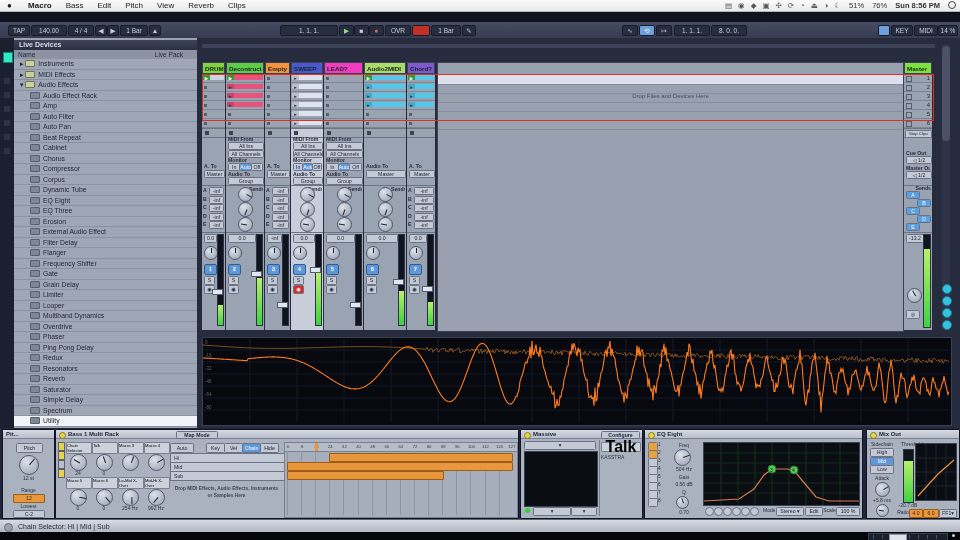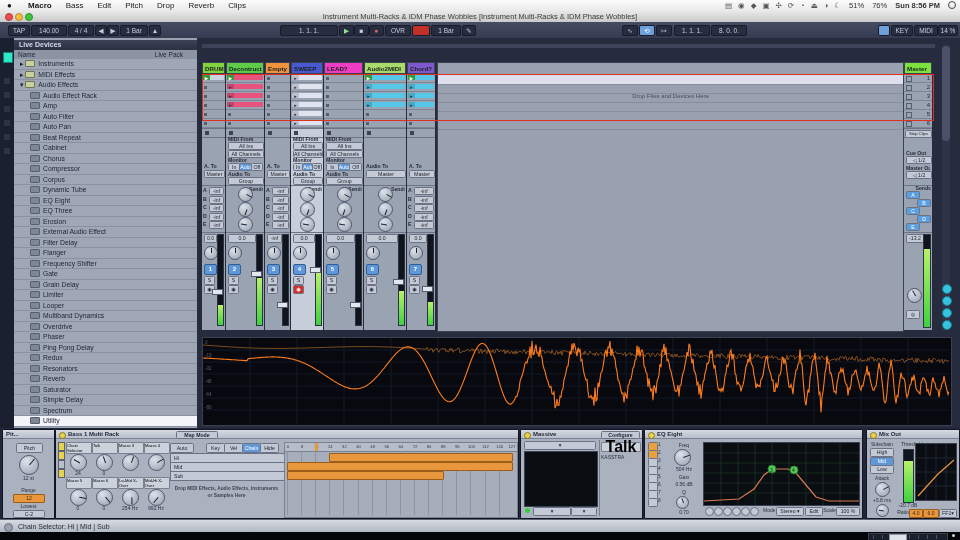--- a/index.html
+++ b/index.html
@@ -54,36 +54,30 @@
   #bottomstrip{left:0;top:532px;width:960px;height:8px;background:#05060a;}
   .cyan{background:#35c2dc;border:1px solid #1a7c90;border-radius:50%;}
 </style>
 </head>
 <body>
 
 <div id="app">
 
   <div id="menubar" class="ab">
     <span class="mitem" style="font-size:8px;">●</span>
-    <span id="menu-items"><span class="mitem" style="font-weight: bold;">Macro</span><span class="mitem">Bass</span><span class="mitem">Edit</span><span class="mitem">Pitch</span><span class="mitem">Drop</span><span class="mitem">Reverb</span><span class="mitem">Clips</span></span>
+    <span id="menu-items"><span class="mitem" style="font-weight: bold;">Macro</span><span class="mitem">Bass</span><span class="mitem">Edit</span><span class="mitem">Pitch</span><span class="mitem">View</span><span class="mitem">Reverb</span><span class="mitem">Clips</span></span>
     <span id="mb-right" class="ab">
       <span id="mb-icons"><span style="color: rgb(85, 85, 85);">▤</span><span style="color: rgb(85, 85, 85);">◉</span><span style="color: rgb(85, 85, 85);">◆</span><span style="color: rgb(85, 85, 85);">▣</span><span style="color: rgb(85, 85, 85);">✣</span><span style="color: rgb(85, 85, 85);">⟳</span><span style="color: rgb(85, 85, 85);">◔</span><span style="color: rgb(85, 85, 85);">⏏</span><span style="color: rgb(85, 85, 85);">◑</span><span style="color: rgb(85, 85, 85);">☾</span></span>
       <span>51%</span>
       <span>76%</span>
       <span style="font-weight:bold;">Sun 8:56 PM</span>
       <span style="display:inline-block;width:6px;height:6px;border:1px solid #444;border-radius:50%;position:relative;top:1px;"></span>
     </span>
   </div>
 
-  <div id="titlebar" class="ab">
-    <span class="tl ab" style="left:5px;background:#ef4d47;border:1px solid #b03a34;"></span>
-    <span class="tl ab" style="left:15px;background:#f6bc3e;border:1px solid #b98c2c;"></span>
-    <span class="tl ab" style="left:25px;background:#3fc33d;border:1px solid #2f8f2e;"></span>
-    <div id="win-title" class="ab">Instrument Multi-Racks &amp; IDM Phase Wobbles  [Instrument Multi-Racks &amp; IDM Phase Wobbles]</div>
-  </div>
 
   <div id="transport" class="ab">
     <span class="tbox" style="left:8px;width:20px;">TAP</span>
     <span class="tbox" style="left:31px;width:34px;">140.00</span>
     <span class="tbox" style="left:68px;width:24px;">4 / 4</span>
     <span class="tbox" style="left:95px;width:10px;">◀</span>
     <span class="tbox" style="left:107px;width:10px;">▶</span>
     <span class="tbox" style="left:120px;width:26px;">1 Bar</span>
     <span class="tbox" style="left:149px;width:10px;">▲</span>
 

